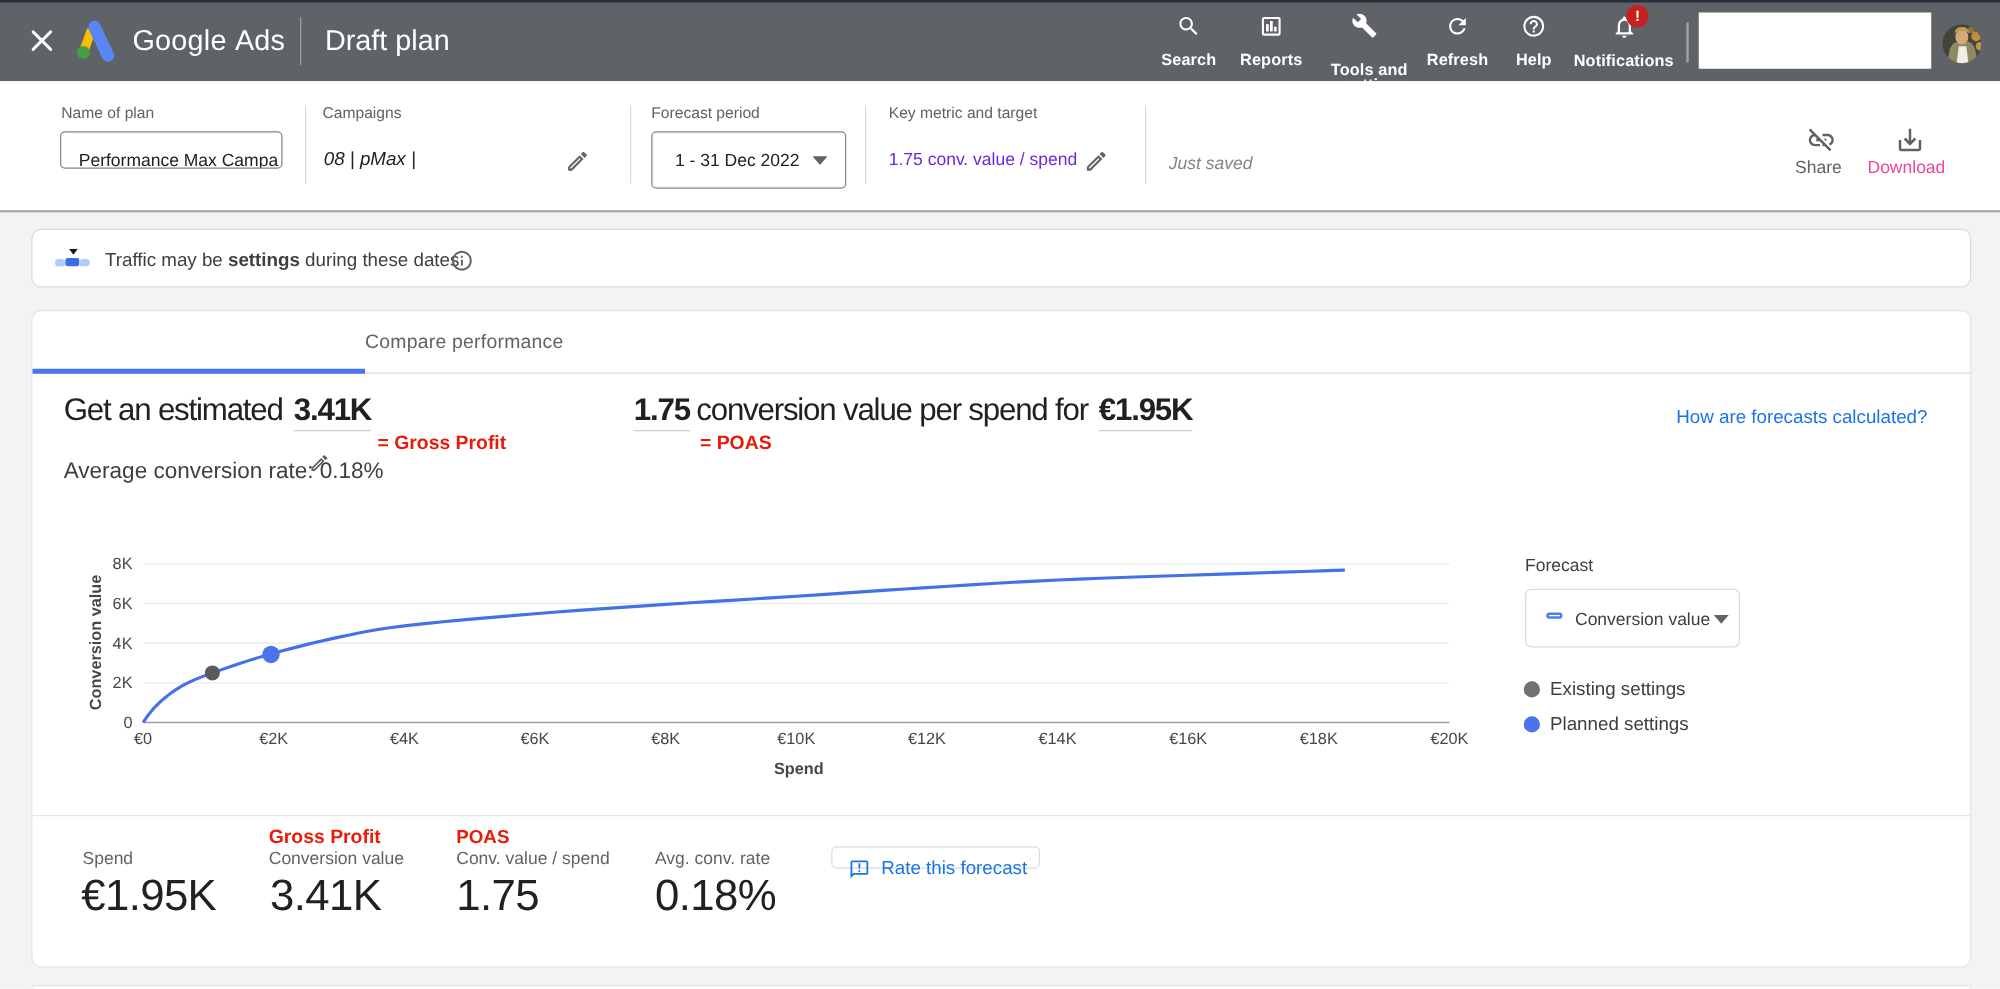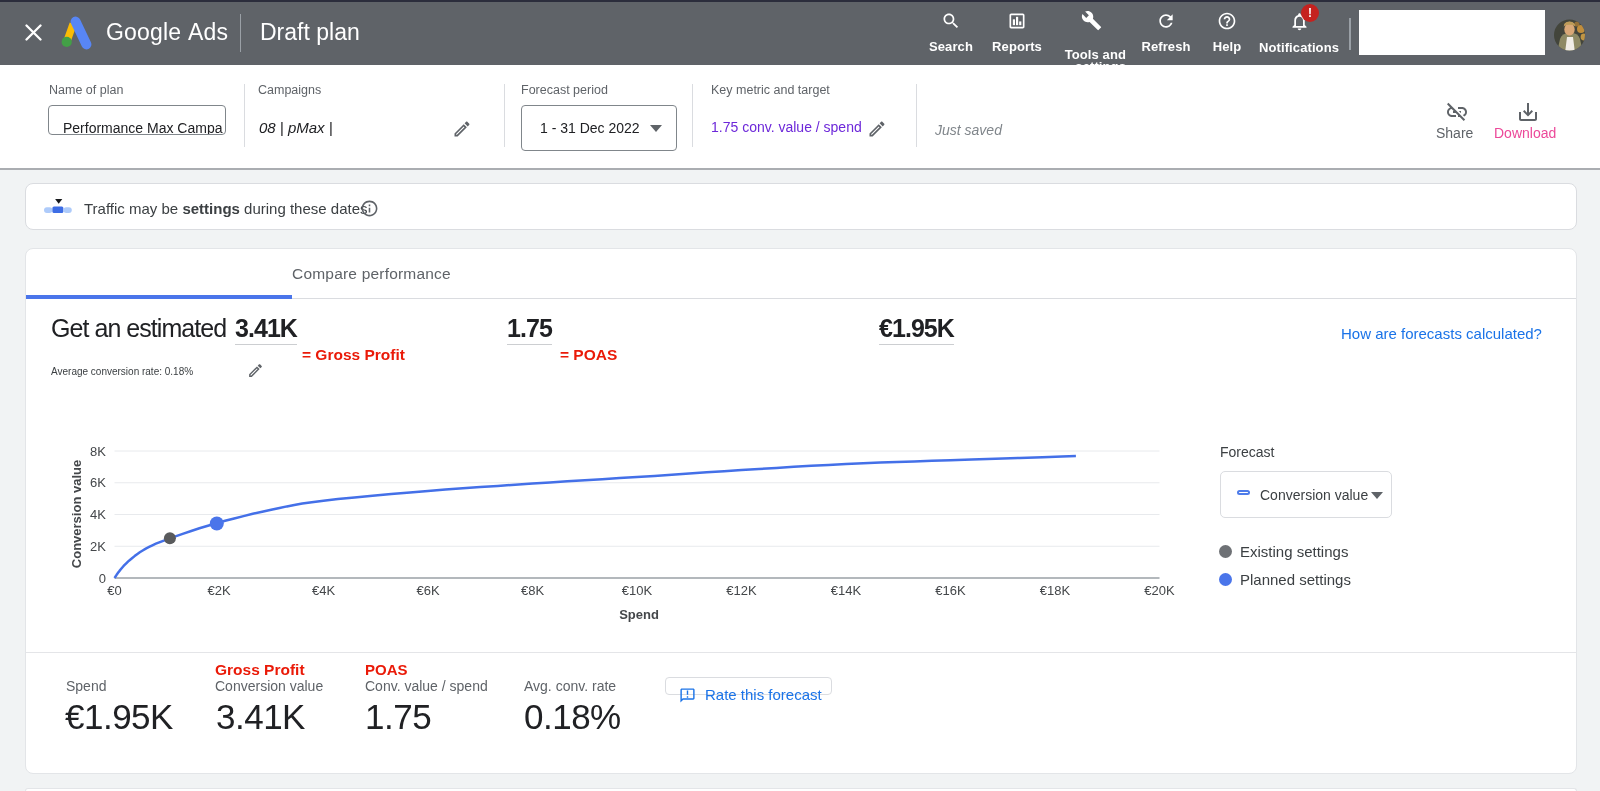--- a/index.html
+++ b/index.html
@@ -155,26 +155,27 @@
 
 <div class="card maincard">
 
   <div class="abs" style="left:0;top:0;width:1550px;height:50px;border-bottom:1px solid #dadce0;"></div>
   <div class="abs" style="left:0;top:46px;width:266px;height:4px;background:#4a75ea;"></div>
   <div class="abs" style="left:266px;top:0;width:266px;height:50px;font-size:15.5px;color:#5f6368;line-height:50px;letter-spacing:0.2px;">Compare performance</div>
 
   <div class="hseg" style="left:25px;">Get an estimated</div>
   <div class="hseg hnum" style="left:209px;">3.41K</div>
   <div class="hseg hnum" style="left:481px;">1.75</div>
+  <div class="hseg" style="left:531px;">conversion value per spend for</div>
   <div class="hseg hnum" style="left:853px;">€1.95K</div>
   <div class="abs red" style="left:276px;top:97px;font-size:15.5px;">= Gross Profit</div>
   <div class="abs red" style="left:534px;top:97px;font-size:15.5px;">= POAS</div>
   <div class="abs blue" style="left:1315px;top:76px;font-size:15px;">How are forecasts calculated?</div>
 
-  <div class="abs" style="left:25px;top:117px;font-size:10px;color:#3c4043;">Average conversion rate: 0.18%</div>
+  <div class="abs" style="left:25px;top:117px;font-size:18px;color:#3c4043;">Average conversion rate: 0.18%</div>
   <svg class="abs" style="left:221px;top:113px" width="17" height="17" viewBox="0 0 24 24" fill="#5f6368">
       <path d="M14.06 9.02l.92.92L5.92 19H5v-.92l9.06-9.06M17.66 3c-.25 0-.51.1-.7.29l-1.83 1.83 3.75 3.75 1.83-1.83c.39-.39.39-1.02 0-1.41l-2.34-2.34c-.2-.2-.45-.29-.71-.29zm-3.6 3.19L3 17.25V21h3.75L17.81 9.94l-3.75-3.75z"></path>
     </svg>
 
   <svg class="abs" style="left:-25px;top:182px" width="1250" height="210" viewBox="0 0 1250 210">
     <g stroke="#e8eaed" stroke-width="1">
       <line x1="113.5" y1="20" x2="1158.5" y2="20"></line>
       <line x1="113.5" y1="51.75" x2="1158.5" y2="51.75"></line>
       <line x1="113.5" y1="83.5" x2="1158.5" y2="83.5"></line>
       <line x1="113.5" y1="115.25" x2="1158.5" y2="115.25"></line>

